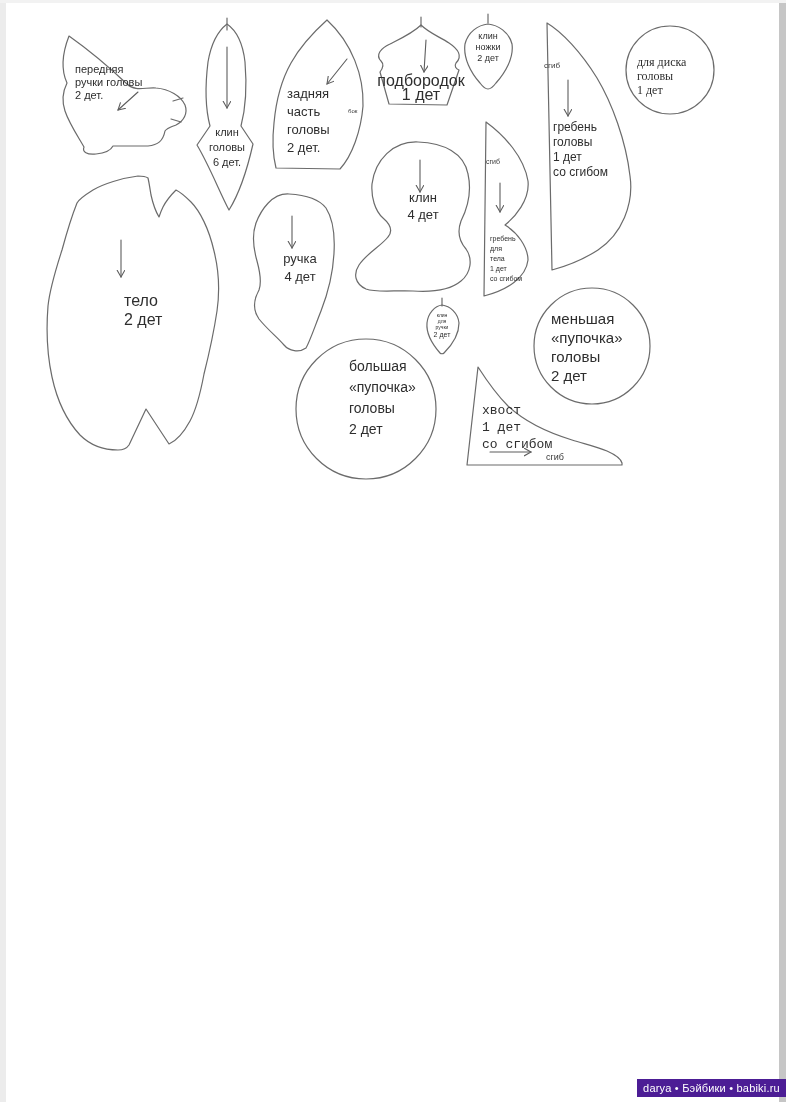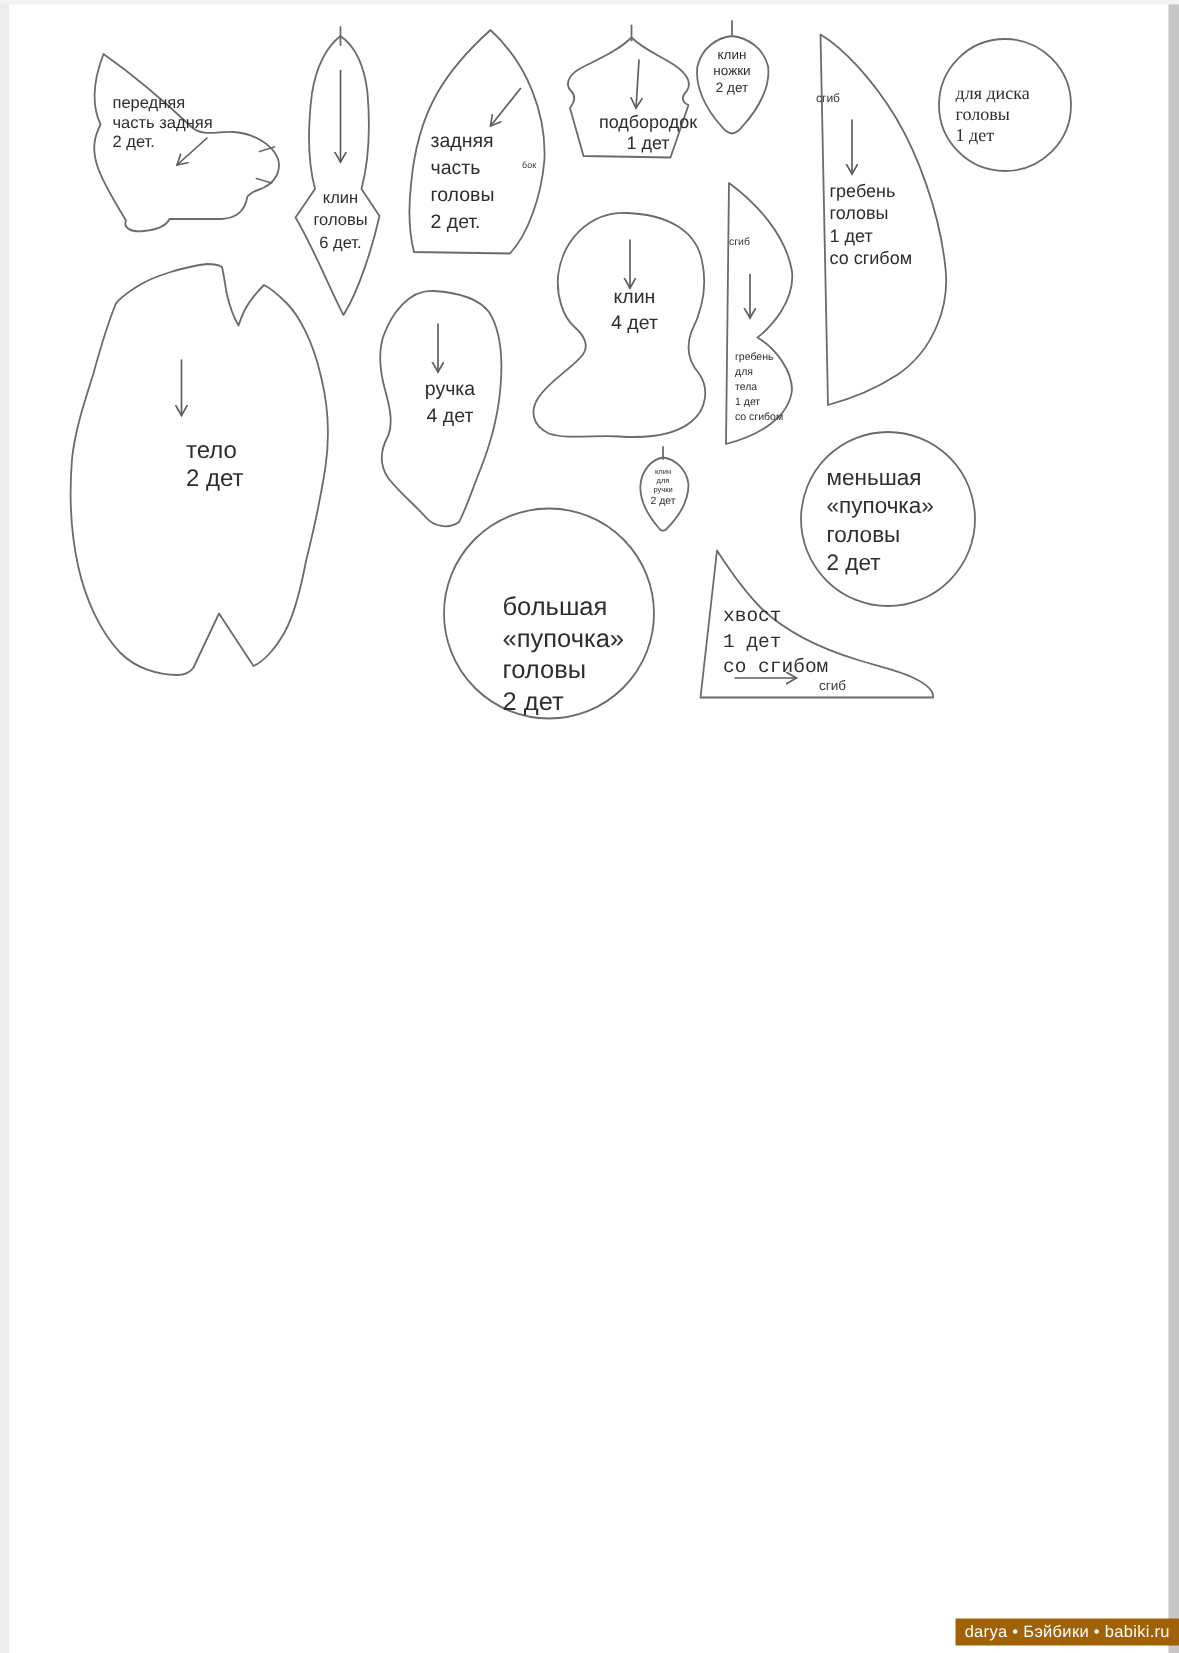--- a/index.html
+++ b/index.html
@@ -8,21 +8,21 @@
   .edge{position:absolute;}
   .edge-left{left:0;top:0;width:6px;height:1102px;background:#ececec;}
   .edge-right{right:0;top:0;width:7px;height:1102px;background:#c6c6c6;}
   .edge-top{left:0;top:0;width:786px;height:3px;background:#f2f2f2;}
   svg.outlines{position:absolute;left:0;top:0;}
   .label{position:absolute;color:#2e2e2e;white-space:nowrap;}
   .label span{display:block;}
   .ctr{transform:translateX(-50%);text-align:center;}
   .fold{position:absolute;color:#3a3a3a;white-space:nowrap;}
   .watermark{position:absolute;left:637px;top:1079px;width:149px;height:18px;
-             background:#a16207;color:#ffffff;font-size:11px;line-height:18px;
+             background:#4c1d95;color:#ffffff;font-size:11px;line-height:18px;
              text-align:center;letter-spacing:0.2px;}
 </style>
 </head>
 <body>
 
 <div class="sheet">
 
   <svg class="outlines" width="786" height="1102" viewBox="0 0 786 1102">
     <defs>
       <marker id="ah" markerWidth="12" markerHeight="12" refX="7" refY="4" orient="auto" markerUnits="userSpaceOnUse">
@@ -106,39 +106,39 @@
       <path marker-end="url(#ah)" d="M490,452 L531,452"></path>
     </g>
   </svg>
 
   <div class="edge edge-left"></div>
   <div class="edge edge-right"></div>
   <div class="edge edge-top"></div>
 
   <div class="label" style="left:75px;top:63px;font-size:11px;line-height:13px;">
     <span>передняя</span>
-    <span>часть задняя</span>
+    <span>ручки головы</span>
     <span>2 дет.</span>
   </div>
 
   <div class="label ctr" style="left:227px;top:125px;font-size:11px;line-height:15px;">
     <span>клин</span>
     <span>головы</span>
     <span>6 дет.</span>
   </div>
 
   <div class="label" style="left:287px;top:85px;font-size:13px;line-height:18px;">
     <span>задняя</span>
     <span>часть</span>
     <span>головы</span>
     <span>2 дет.</span>
   </div>
   <div class="fold" style="left:348px;top:108px;font-size:6px;">бок</div>
 
-  <div class="label ctr" style="left:432px;top:74px;font-size:12px;line-height:14px;">
+  <div class="label ctr" style="left:421px;top:74px;font-size:16px;line-height:14px;">
     <span>подбородок</span>
     <span>1 дет</span>
   </div>
 
   <div class="label ctr" style="left:488px;top:31px;font-size:9px;line-height:11px;">
     <span>клин</span>
     <span>ножки</span>
     <span>2 дет</span>
   </div>
 
@@ -182,21 +182,21 @@
 
   <div class="label ctr" style="left:442px;top:312px;font-size:5px;line-height:6px;">
     <span>клин</span>
     <span>для</span>
     <span>ручки</span>
   </div>
   <div class="label ctr" style="left:442px;top:331px;font-size:7px;line-height:8px;">
     <span>2 дет</span>
   </div>
 
-  <div class="label" style="left:335px;top:356px;font-size:17px;line-height:21px;margin-top:38px;">
+  <div class="label" style="left:349px;top:356px;font-size:14px;line-height:21px;">
     <span>большая</span>
     <span>«пупочка»</span>
     <span>головы</span>
     <span>2 дет</span>
   </div>
 
   <div class="label" style="left:551px;top:309px;font-size:15px;line-height:19px;">
     <span>меньшая</span>
     <span>«пупочка»</span>
     <span>головы</span>

